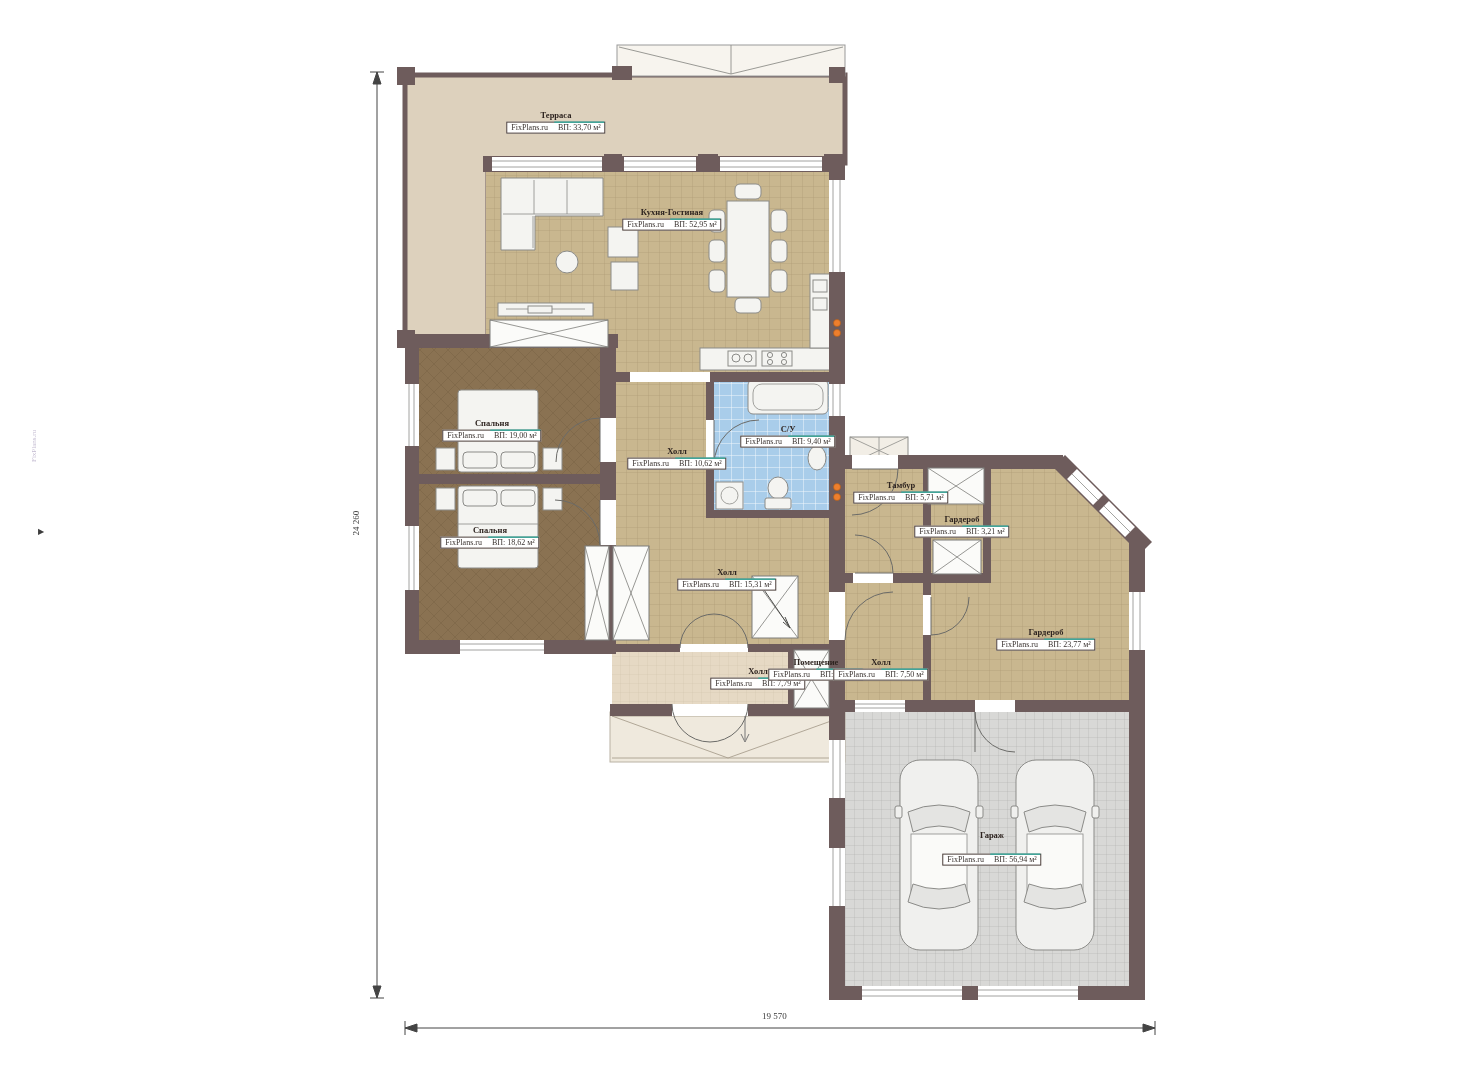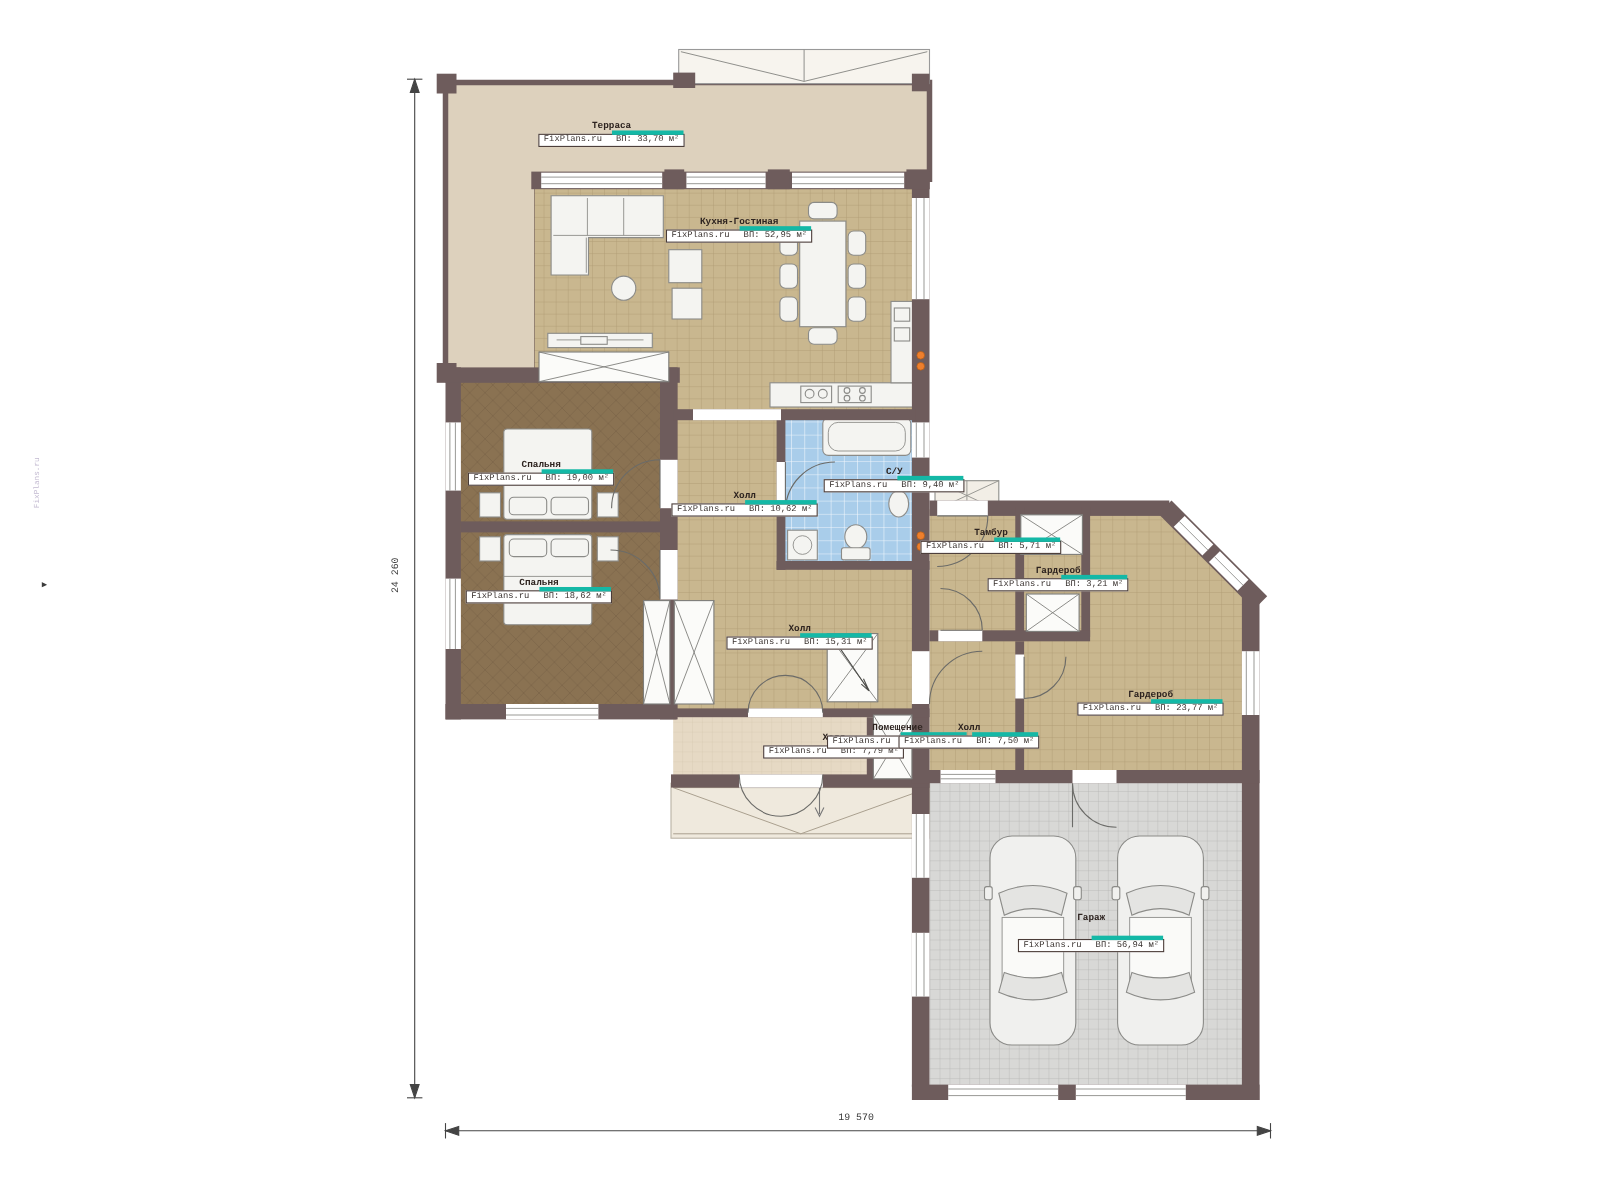--- a/index.html
+++ b/index.html
@@ -1,24 +1,24 @@
 <!DOCTYPE html>
 <html><head>
 <meta charset="utf-8">
 <style>
   html,body{margin:0;padding:0;background:#fff;}
   #plan{position:relative;width:1474px;height:1080px;background:#fff;overflow:hidden;
-        font-family:Liberation Mono, monospace;}
+        font-family:Liberation Serif, serif;}
   svg{position:absolute;left:0;top:0;}
   .room-label{position:absolute;transform:translate(-50%,-50%);display:flex;flex-direction:column;
               align-items:center;z-index:6;}
   .room-label .t{font-size:8.5px;font-weight:bold;color:#2e2420;line-height:1.15;margin-bottom:1px;white-space:nowrap;}
   .room-label .box{border:1px solid #4a3c38;background:#fff;font-size:8px;color:#3a3330;text-align:center;line-height:1.25;}
   .room-label .box .r{padding:0 4px;white-space:nowrap;}
-  .room-label .box .r + .r{border-top:4px solid #14b8a6;}
+  .room-label .box .r + .r{border-top:1px solid #14b8a6;}
   .dim{position:absolute;font-size:9px;color:#3a3a3a;z-index:6;white-space:nowrap;}
   #dim-left{left:344px;top:518px;transform:rotate(-90deg);}
   #dim-bottom{left:762px;top:1011px;}
   #watermark{position:absolute;left:30px;top:462px;transform:rotate(-90deg);transform-origin:left top;
              font-size:7px;color:rgba(120,100,150,0.45);z-index:6;white-space:nowrap;}
   #watermark-arrow{position:absolute;left:38px;top:527px;font-size:8px;color:#3c3c3c;z-index:6;}
 </style>
 </head>
 <body>
 
@@ -298,21 +298,21 @@
   </g>
 </svg>
 
 <div class="room-label" style="left:556px;top:122px;">
   <span class="t">Терраса</span>
   <span class="box">
     <span class="r">FixPlans.ru</span>
     <span class="r">ВП: 33,70 м²</span>
   </span>
 </div>
-<div class="room-label" style="left:672px;top:209px;">
+<div class="room-label" style="left:672px;top:219px;">
   <span class="t">Кухня-Гостиная</span>
   <span class="box">
     <span class="r">FixPlans.ru</span>
     <span class="r">ВП: 52,95 м²</span>
   </span>
 </div>
 <div class="room-label" style="left:492px;top:430px;">
   <span class="t">Спальня</span>
   <span class="box">
     <span class="r">FixPlans.ru</span>
@@ -326,21 +326,21 @@
     <span class="r">ВП: 18,62 м²</span>
   </span>
 </div>
 <div class="room-label" style="left:677px;top:458px;">
   <span class="t">Холл</span>
   <span class="box">
     <span class="r">FixPlans.ru</span>
     <span class="r">ВП: 10,62 м²</span>
   </span>
 </div>
-<div class="room-label" style="left:813px;top:436px;">
+<div class="room-label" style="left:788px;top:436px;">
   <span class="t">С/У</span>
   <span class="box">
     <span class="r">FixPlans.ru</span>
     <span class="r">ВП: 9,40 м²</span>
   </span>
 </div>
 <div class="room-label" style="left:901px;top:492px;">
   <span class="t">Тамбур</span>
   <span class="box">
     <span class="r">FixPlans.ru</span>

